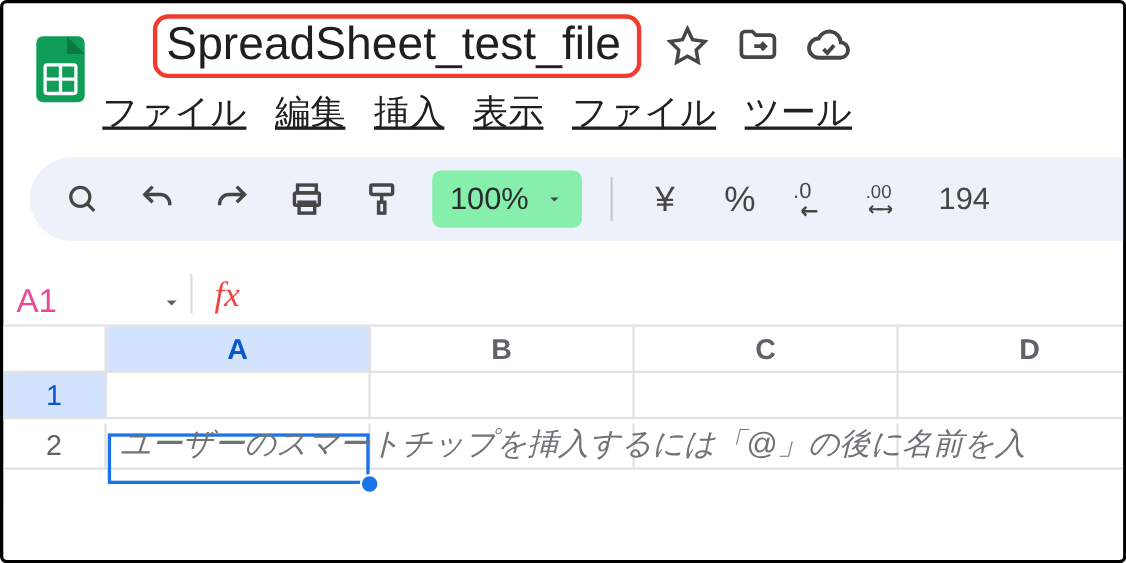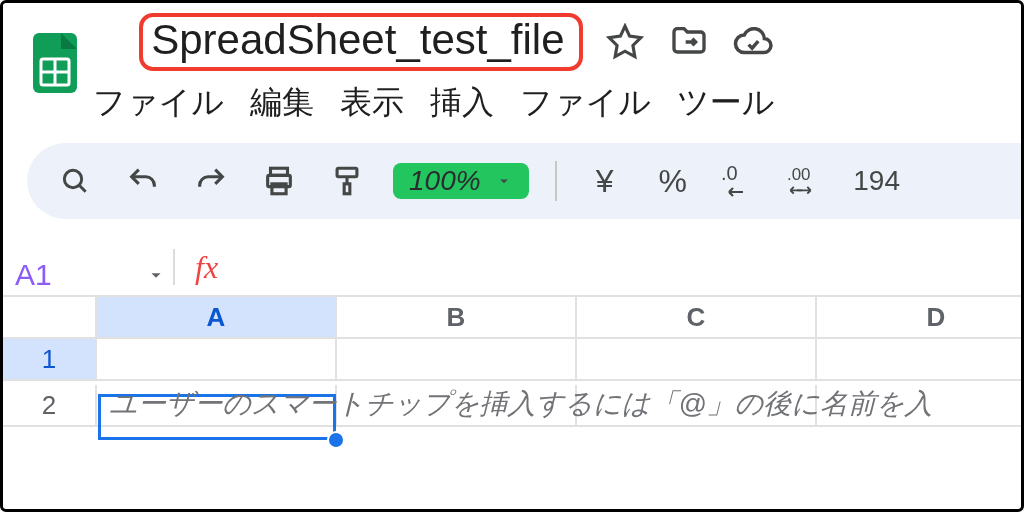--- a/index.html
+++ b/index.html
@@ -49,21 +49,21 @@
     width: 44px; height: 44px;
     color: #444746;
   }
   .menu-row {
     display: flex;
     gap: 26px;
     font-size: 32px;
     padding: 10px 0 0 2px;
     color: #1f1f1f;
   }
-  .menu-item { white-space: nowrap; cursor: pointer; }
+  .menu-item { white-space: nowrap; cursor: pointer; text-decoration: underline; }
   
   .toolbar-wrap {
     margin: 18px 0 0 24px;
     background: #edf2fa;
     border-radius: 40px 0 0 40px;
     height: 76px;
     display: flex;
     align-items: center;
     padding-left: 26px;
     gap: 24px;
@@ -71,30 +71,29 @@
   }
   .tbtn {
     display: inline-flex;
     align-items: center;
     justify-content: center;
     width: 44px; height: 44px;
     color: #444746;
     cursor: pointer;
   }
   .pill {
-    background: #22c55e;
+    background: #86efac;
     border-radius: 8px;
-    height: 36px;
+    height: 52px;
     display: inline-flex;
     align-items: center;
     gap: 14px;
     padding: 0 16px;
     font-size: 28px;
     color: #2a2c2f;
-    font-style: italic;
   }
   .vdiv {
     width: 2px; height: 40px;
     background: #c7c7c7;
     margin: 0 2px;
   }
   .tool-text {
     font-size: 28px;
     color: #444746;
     font-family: Arial;
@@ -104,21 +103,21 @@
     display: flex;
     align-items: center;
     height: 58px;
     margin-top: 20px;
     border-bottom: 2px solid #e1e1e1;
   }
   .name-box {
     width: 170px;
     padding-left: 12px;
     font-size: 30px;
-    color: #8b5cf6;
+    color: #ec4899;
     display: flex;
     align-items: center;
     justify-content: space-between;
     margin-top: 16px;
   }
   .fdiv {
     width: 2px; height: 36px;
     background: #dadce0;
     margin: 0 16px 0 0;
   }
@@ -205,22 +204,22 @@
         <div class="icon-btn">
           <svg width="42" height="42" viewBox="0 0 24 24" fill="none" stroke="#444746" stroke-width="2">
             <path d="M7 18a5 5 0 010-10 6 6 0 0111.5 2A4 4 0 0118 18H7z"></path>
             <path d="M9.5 13.5l2 2 3.5-4"></path>
           </svg>
         </div>
       </div>
       <div class="menu-row">
         <span class="menu-item">ファイル</span>
         <span class="menu-item">編集</span>
+        <span class="menu-item">挿入</span>
         <span class="menu-item">表示</span>
-        <span class="menu-item">挿入</span>
         <span class="menu-item">ファイル</span>
         <span class="menu-item">ツール</span>
       </div>
     </div>
   </div>
 
   <div class="toolbar-wrap">
     <div class="tbtn">
       <svg width="32" height="32" viewBox="0 0 24 24" fill="none" stroke="#444746" stroke-width="2.2">
           <circle cx="10.5" cy="10.5" r="6.5"></circle>

